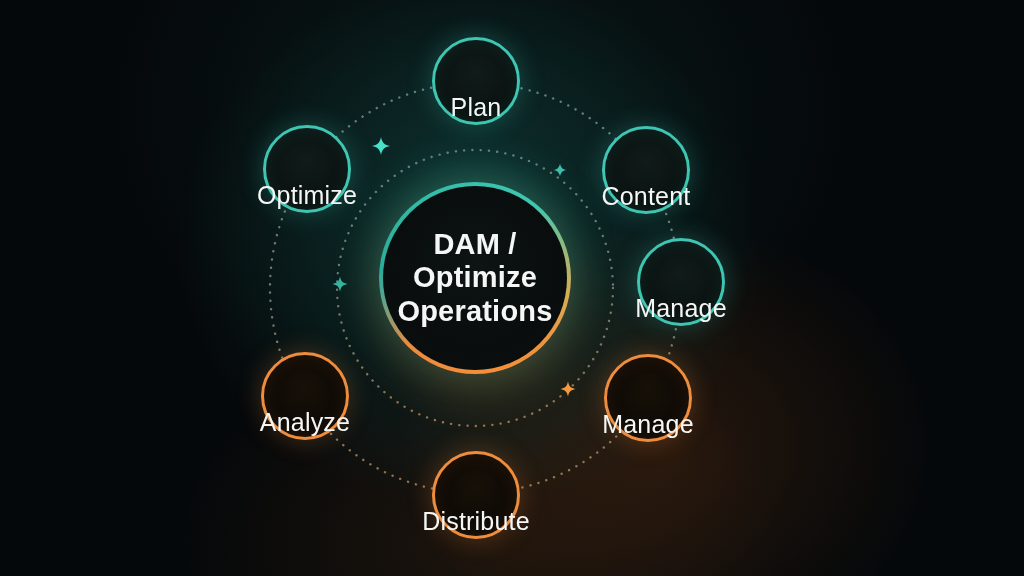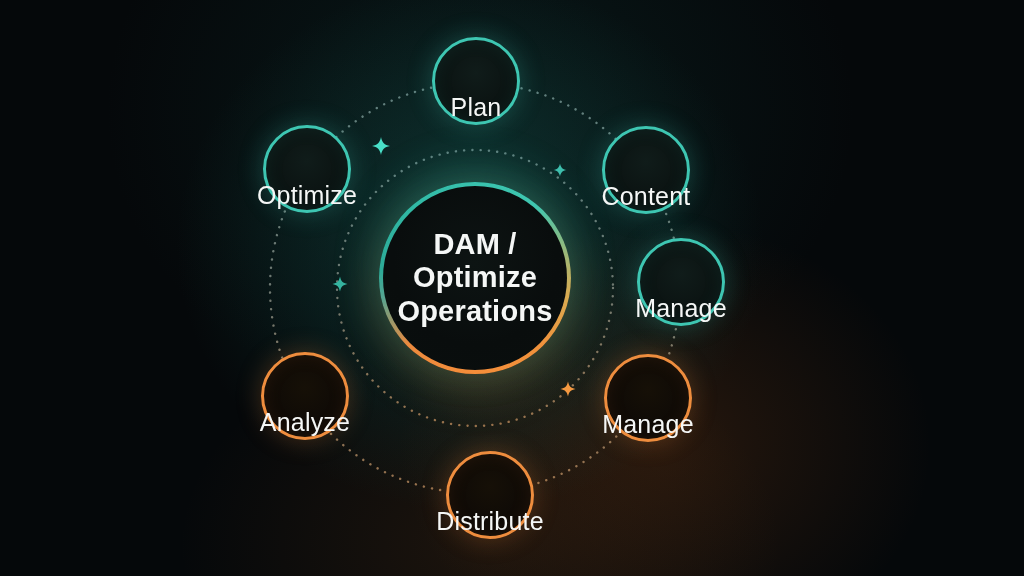--- a/index.html
+++ b/index.html
@@ -45,21 +45,21 @@
   }
   .node.orange{
     border:3px solid var(--orange,#ee8d3e);
     background:radial-gradient(circle at 50% 40%, #161007 0%, #0d0906 70%, #120c07 100%);
     box-shadow:0 0 26px rgba(238,141,62,0.26), inset 0 0 18px rgba(238,141,62,0.10);
   }
   .node-plan{left:432px;top:37px;}
   .node-create{left:602px;top:126px;}
   .node-review{left:637px;top:238px;}
   .node-manage{left:604px;top:354px;}
-  .node-distribute{left:446px;top:451px;}
+  .node-distribute{left:432px;top:451px;}
   .node-analyze{left:261px;top:352px;}
   .node-optimize{left:263px;top:125px;}
 </style>
 </head>
 <body>
 
 <div class="canvas">
 
   <svg class="rings" width="1024" height="576" viewBox="0 0 1024 576">
     <defs>

